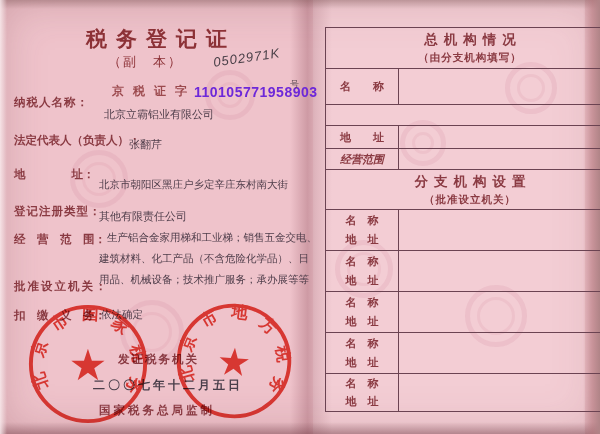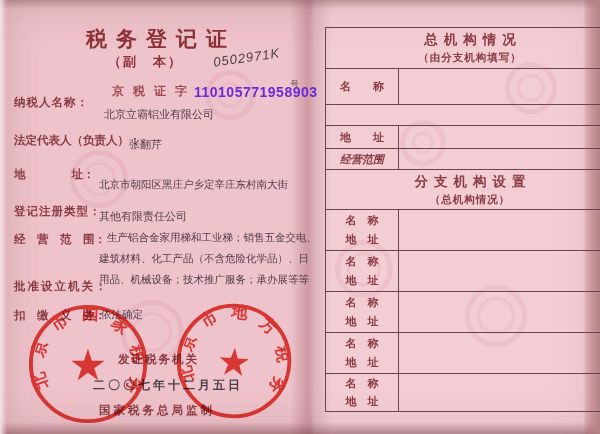--- a/index.html
+++ b/index.html
@@ -28,21 +28,21 @@
     background:linear-gradient(90deg,rgba(250,236,238,.85),rgba(250,236,238,0));}
   .edge-right{position:absolute;right:0;top:0;width:17px;height:434px;
     background:linear-gradient(270deg,#b08487 0%,rgba(180,120,125,.55) 45%,rgba(180,120,125,0) 100%);}
 
   
   .wm{position:absolute;border-radius:50%;border:5px solid rgba(205,125,148,.16);}
   .wm::after{content:"";position:absolute;inset:7px;border-radius:50%;border:3px solid rgba(205,125,148,.13);}
 
   
   .title{left:86px;top:25px;font-size:21px;font-weight:bold;letter-spacing:9px;color:var(--title-red);}
-  .subtitle{left:108px;top:53px;font-size:13px;font-weight:bold;letter-spacing:2px;color:var(--title-red);}
+  .subtitle{left:108px;top:53px;font-size:13px;font-weight:normal;letter-spacing:2px;color:var(--title-red);}
   .handwritten{left:213px;top:50px;font-size:13px;font-style:italic;color:#4a4048;
     transform:rotate(-8deg);letter-spacing:1px;}
   .serial-prefix{left:112px;top:83px;font-size:12px;font-weight:bold;letter-spacing:9px;color:#9c4a4e;}
   .serial-number{left:194px;top:84px;font-size:14px;font-weight:bold;letter-spacing:.5px;color:#6d28d9;}
   .serial-suffix{left:290px;top:78px;font-size:9px;color:#5a4a52;}
   .scope-line{line-height:21px;font-size:10.5px;}
   .issuer{left:118px;top:352px;font-size:11.5px;letter-spacing:2px;}
   .date{left:93px;top:377px;font-size:12px;letter-spacing:3px;color:#4a3f4b;font-weight:bold;}
   .footer{left:99px;top:403px;font-size:11.5px;letter-spacing:3px;}
 
@@ -148,21 +148,21 @@
       <div class="tlabel">地　　址</div>
       <div class="tvalue"></div>
     </div>
     <div class="trow" style="height:21px;font-style:italic;">
       <div class="tlabel">经营范围</div>
       <div class="tvalue"></div>
     </div>
 
     <div class="thead" style="border-top:1px solid var(--border);">
       <div class="ttitle">分支机构设置</div>
-      <div class="tsub">（总机构情况）</div>
+      <div class="tsub">（批准设立机关）</div>
     </div>
 
     <div class="trow brow" style="height:41px;">
       <div class="tlabel">
         <div>名　称</div>
         <div>地　址</div>
       </div>
       <div class="tvalue"></div>
     </div>
     <div class="trow brow" style="height:41px;">

